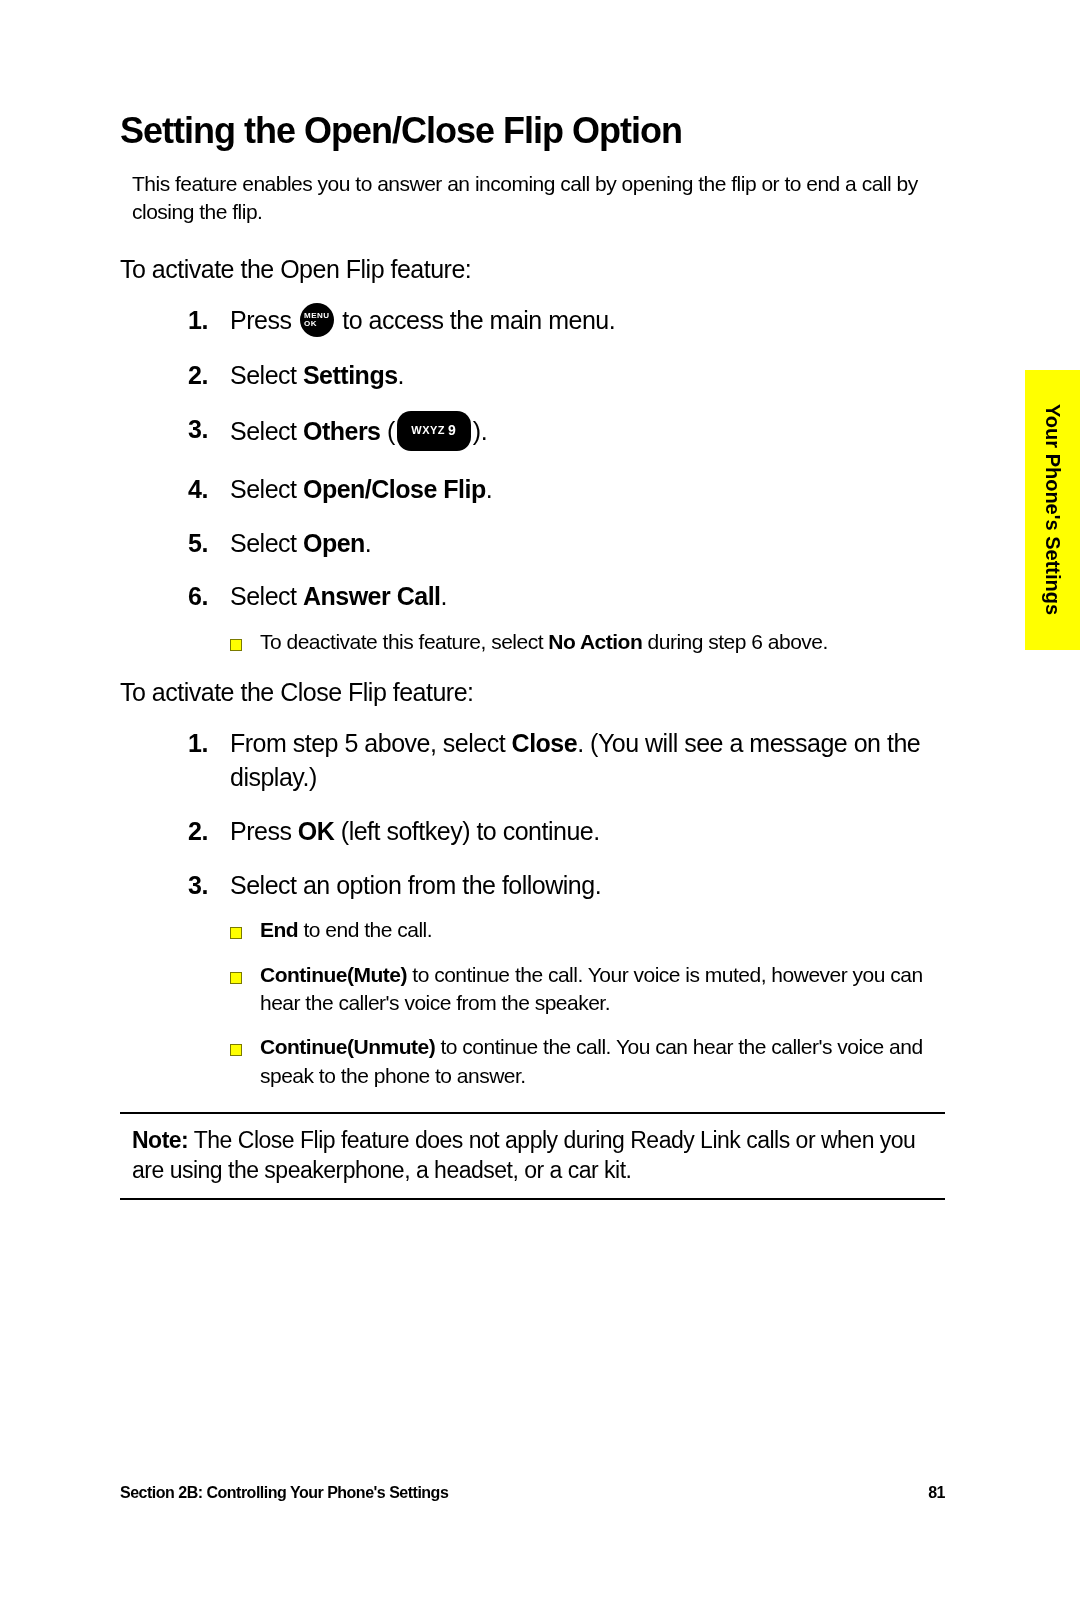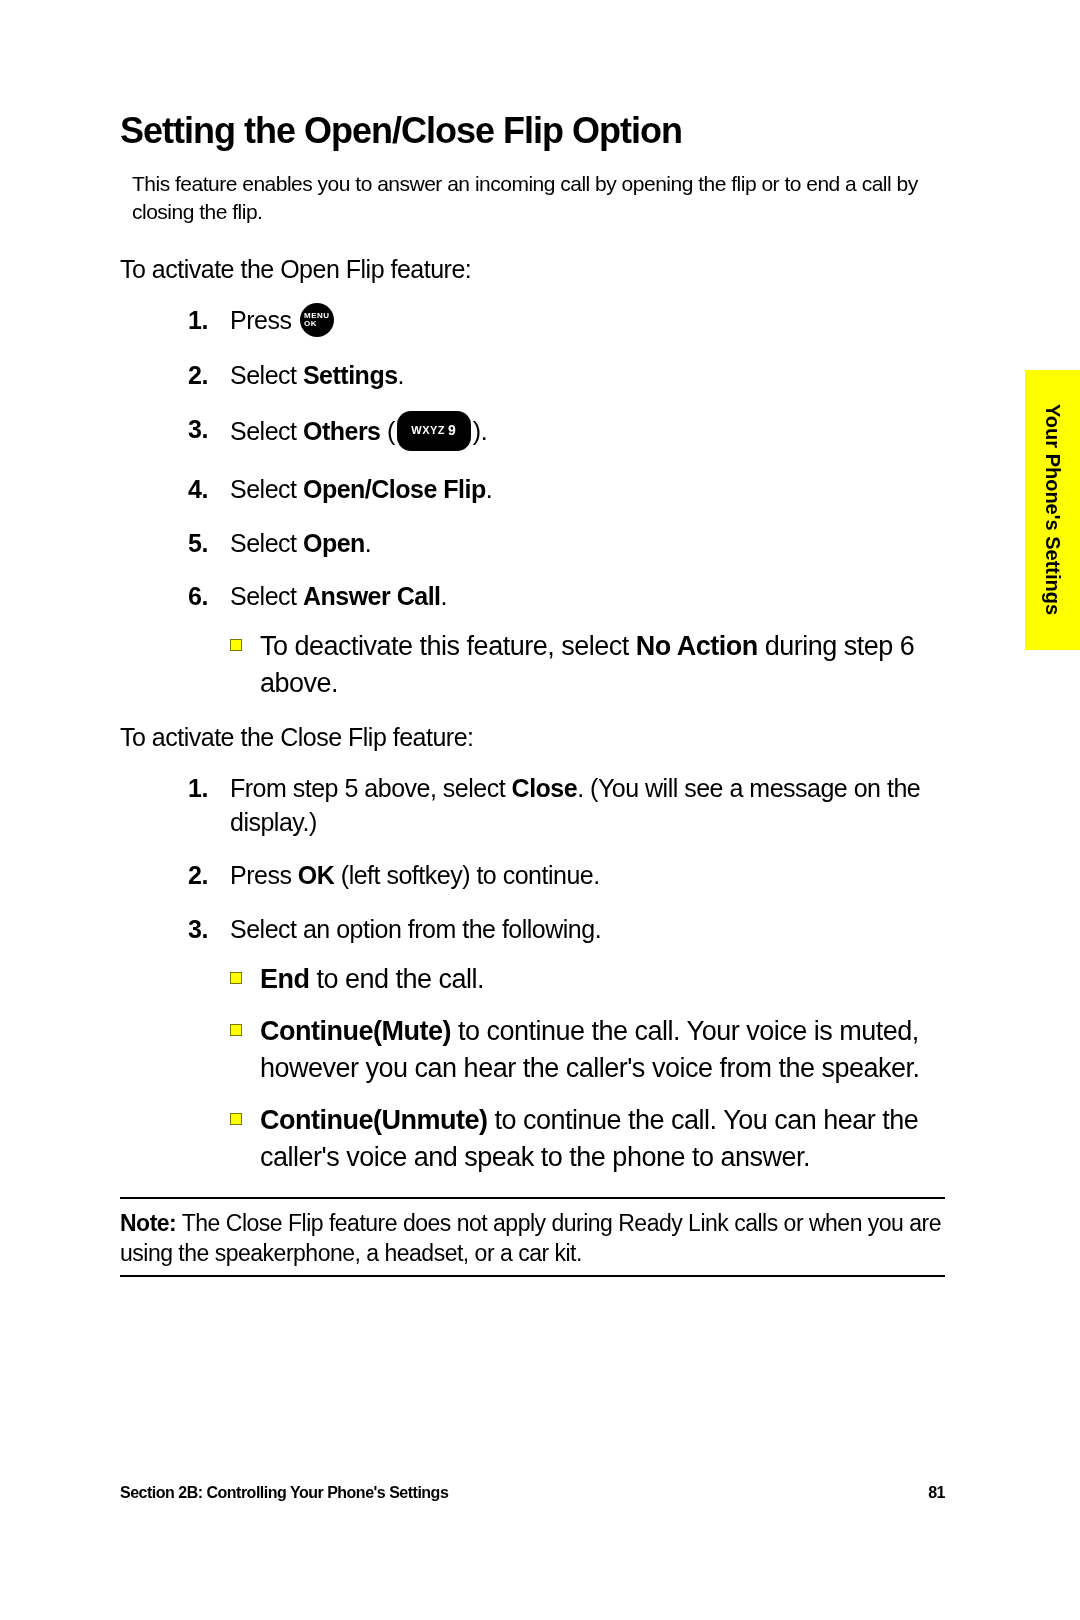--- a/index.html
+++ b/index.html
@@ -70,21 +70,21 @@
     left: 68px;
     top: 0;
     font-weight: 700;
   }
   ul.sub {
     list-style: none;
     padding: 0;
     margin: 14px 0 0 0;
   }
   ul.sub > li {
-    font-size: 27px;
+    font-size: 21px;
     line-height: 1.35;
     padding-left: 30px;
     position: relative;
     margin-bottom: 16px;
   }
   ul.sub > li::before {
     content: "";
     position: absolute;
     left: 0;
     top: 11px;
@@ -131,21 +131,21 @@
   }
   .icon-key .k9 { font-size: 14px; margin-left: 3px; font-weight:800;}
   hr.rule {
     border: none;
     border-top: 2.5px solid #000;
     margin: 6px 0 10px 0;
   }
   .note {
     font-size: 23px;
     line-height: 1.3;
-    margin: 0;
+    margin: 12px;
   }
   .footer {
     position: absolute;
     bottom: 118px;
     left: 120px;
     right: 135px;
     display: flex;
     justify-content: space-between;
     font-size: 16px;
     font-weight: 700;
@@ -169,20 +169,21 @@
   <ol class="steps">
     <li>
       <span class="num">1.</span>
       <span>Press</span>
       <span class="icon-menu">
         <span class="icon-menu-inner">
           <span class="t1">MENU</span>
           <span class="t2">OK</span>
         </span>
       </span>
+      <span>to access the main menu.</span>
     </li>
     <li>
       <span class="num">2.</span>
       <span>Select </span><span class="bold">Settings</span><span>.</span>
     </li>
     <li>
       <span class="num">3.</span>
       <span>Select </span><span class="bold">Others</span><span> (</span><span class="icon-key">
           <span>WXYZ</span>
           <span class="k9">9</span>

